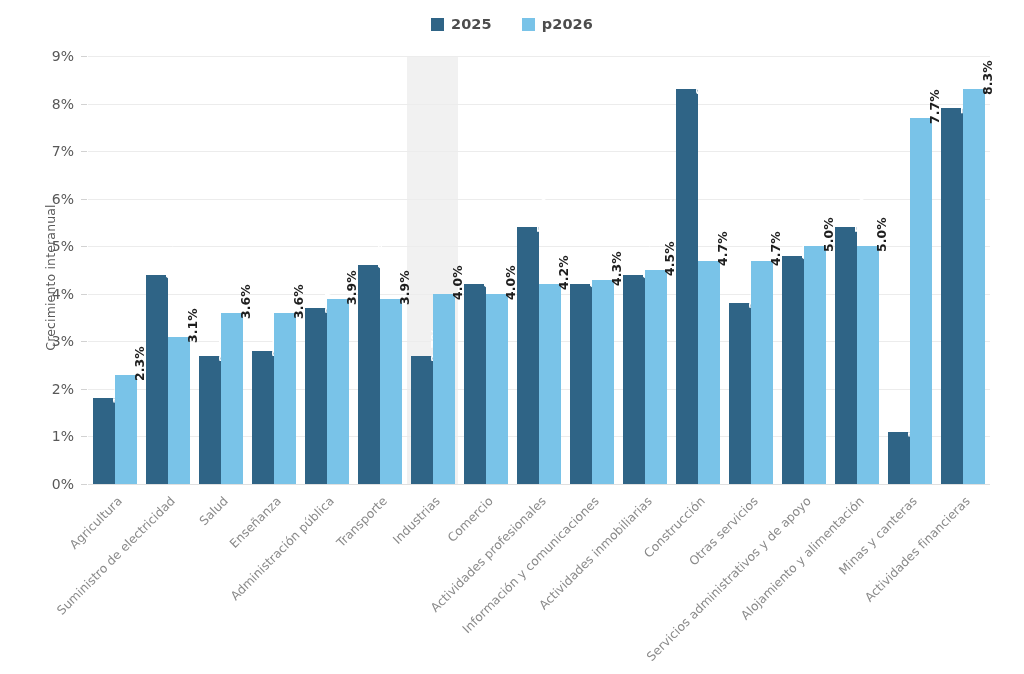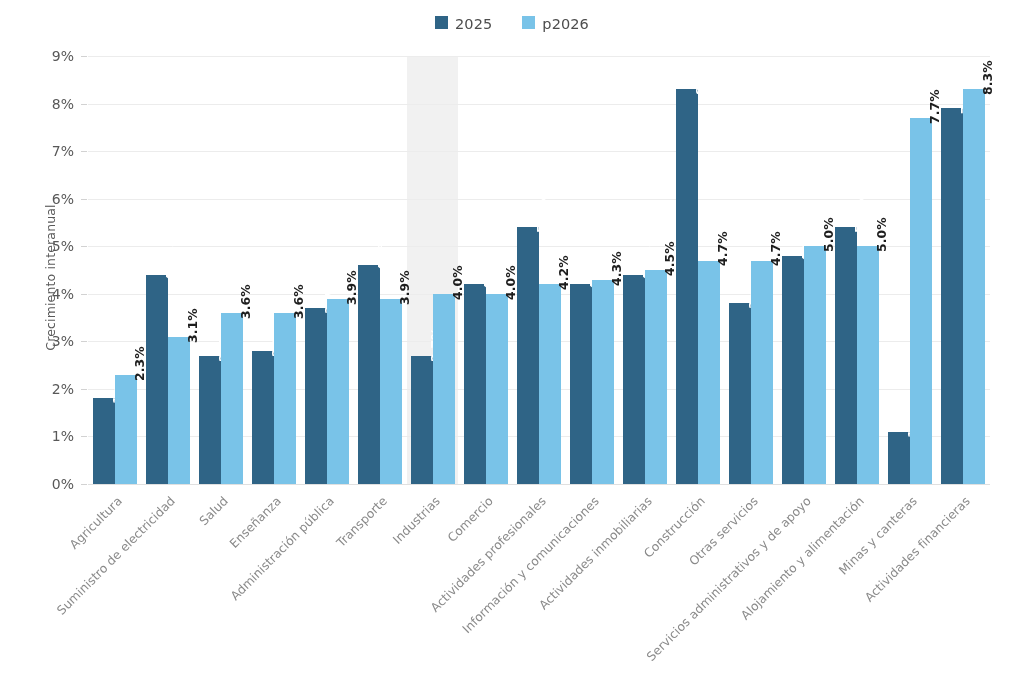--- a/index.html
+++ b/index.html
@@ -29,22 +29,23 @@
     top: 16px;
     width: 1024px;
     display: flex;
     justify-content: center;
     align-items: center;
     gap: 30px;
     pointer-events: none;
   }
   .legend-item {
     display: flex;
-    align-items: flex-start;
+    align-items: center;
     gap: 7px;
+    font-weight: bold;
   }
   .legend-swatch {
     width: 13px;
     height: 13px;
     display: block;
   }
   .legend-label {
     font-size: 14.5px;
     color: #4d4d4d;
     letter-spacing: .1px;

